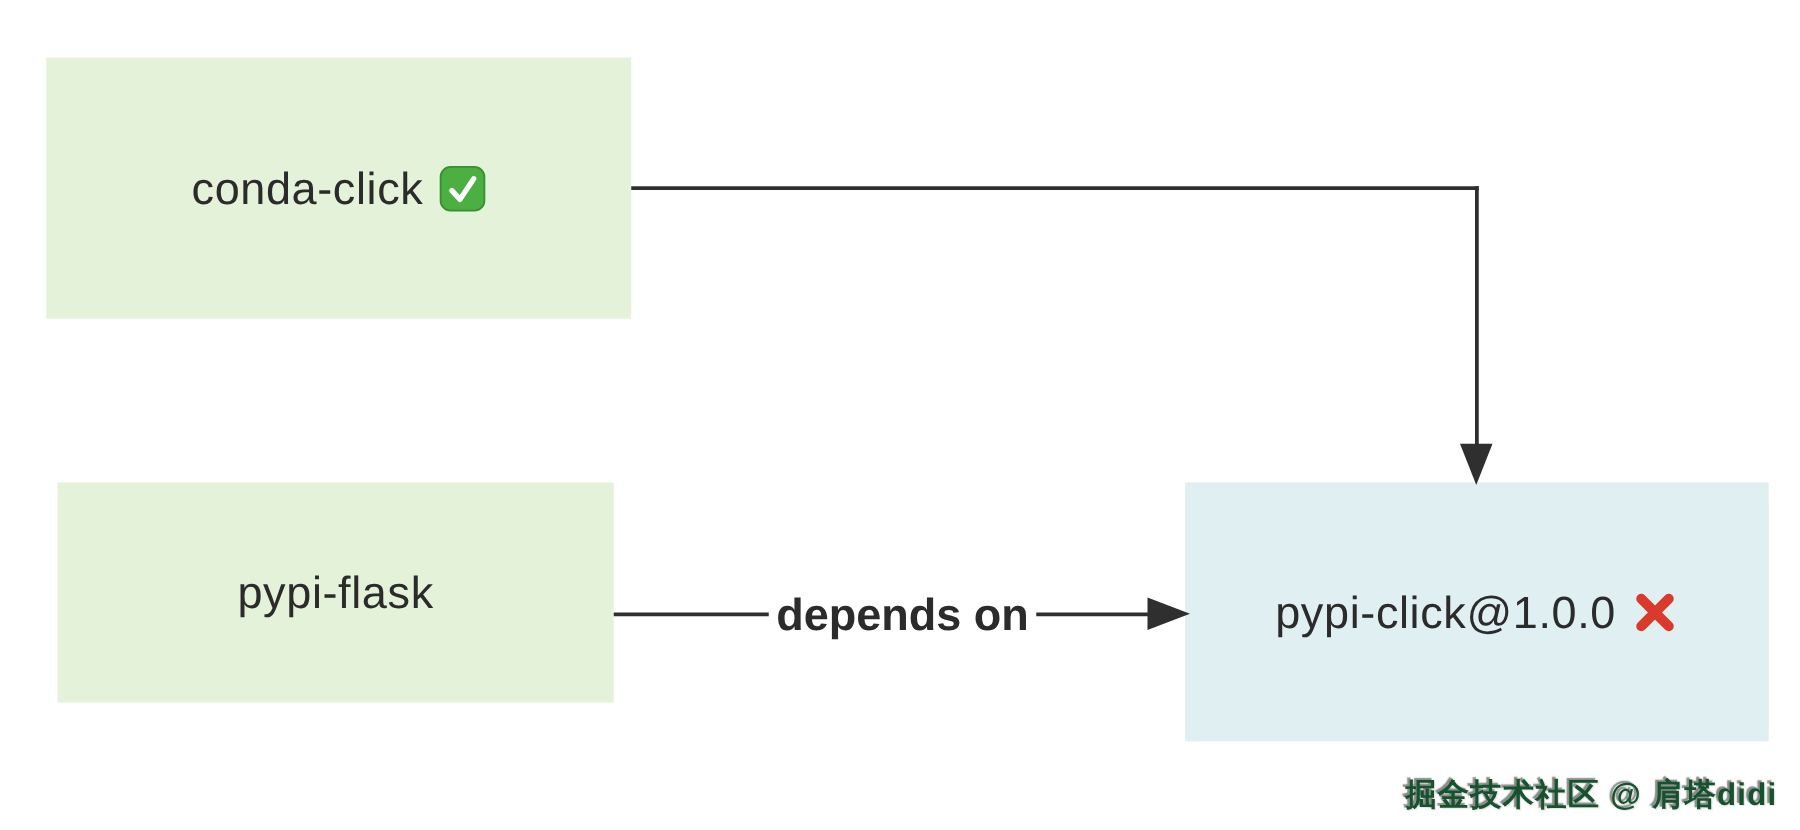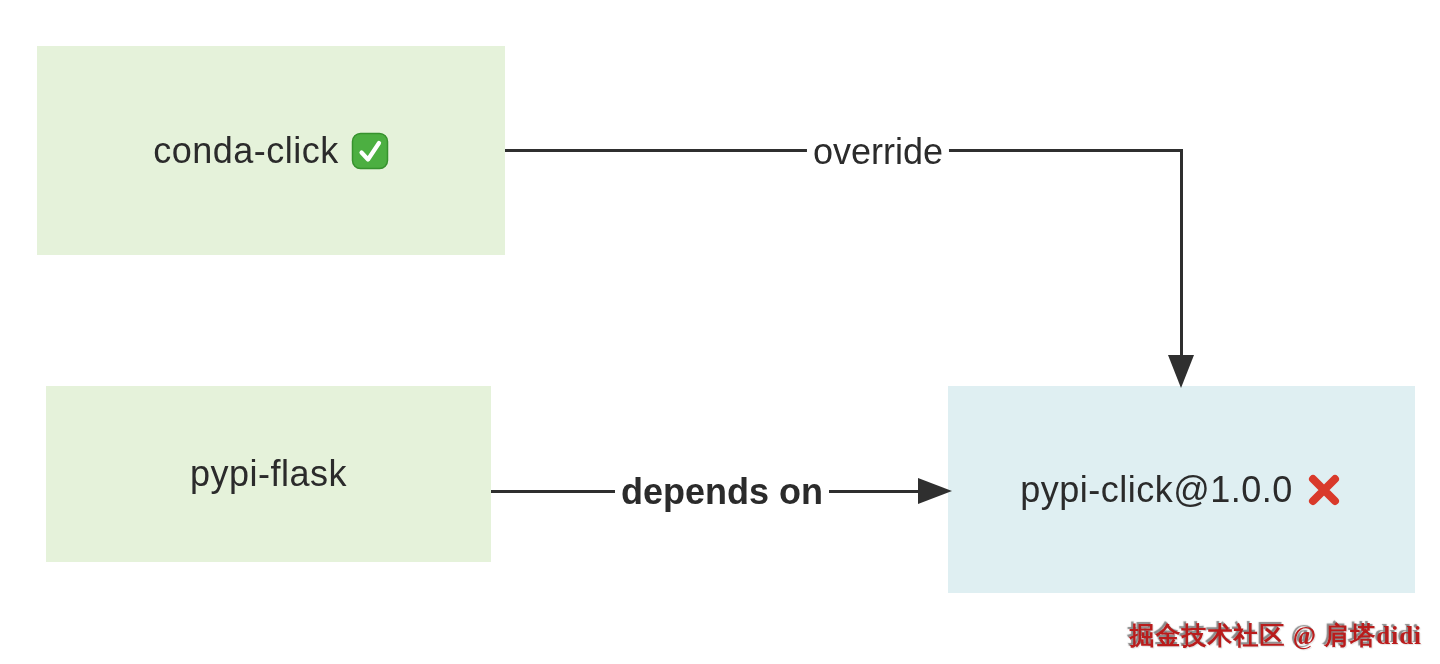--- a/index.html
+++ b/index.html
@@ -70,26 +70,25 @@
   #label-override { left: 878px; top: 152px; }
   #label-depends  { left: 722px; top: 492px; font-weight: bold; }
   
   .watermark {
     position: absolute;
     right: 18px;
     bottom: 12px;
     font-size: 25px;
     font-weight: 600;
     letter-spacing: 1px;
-    color: #b91c1c;
+    color: #14532d;
     text-shadow:
       -2px -2px 1px rgba(96, 96, 96, 0.75),
       1px 1px 1px rgba(190, 190, 190, 0.45);
     white-space: nowrap;
-    font-family: Liberation Serif, serif;
   }
 </style>
 </head>
 <body>
 
 <div class="stage">
 
   <div class="node node-green" id="node-conda-click">
     <span>conda-click</span>
     <span class="status-icon">
@@ -109,21 +108,20 @@
     <span class="status-icon">
       <svg viewBox="0 0 38 38" xmlns="http://www.w3.org/2000/svg">
         <path d="M8 8 L30 30 M30 8 L8 30" fill="none" stroke="#d93a2b" stroke-width="8" stroke-linecap="round"></path>
       </svg>
     </span>
   </div>
 
   <div class="edge-seg" id="edge-override-h"></div>
   <div class="edge-seg" id="edge-override-v"></div>
   <div class="arrow-down"></div>
-  <div class="edge-label" id="label-override">override</div>
 
   <div class="edge-seg" id="edge-depends-h"></div>
   <div class="arrow-right"></div>
   <div class="edge-label" id="label-depends">depends on</div>
 
   <div class="watermark">掘金技术社区 @ 肩塔didi</div>
 
 </div>
 
 </body></html>

